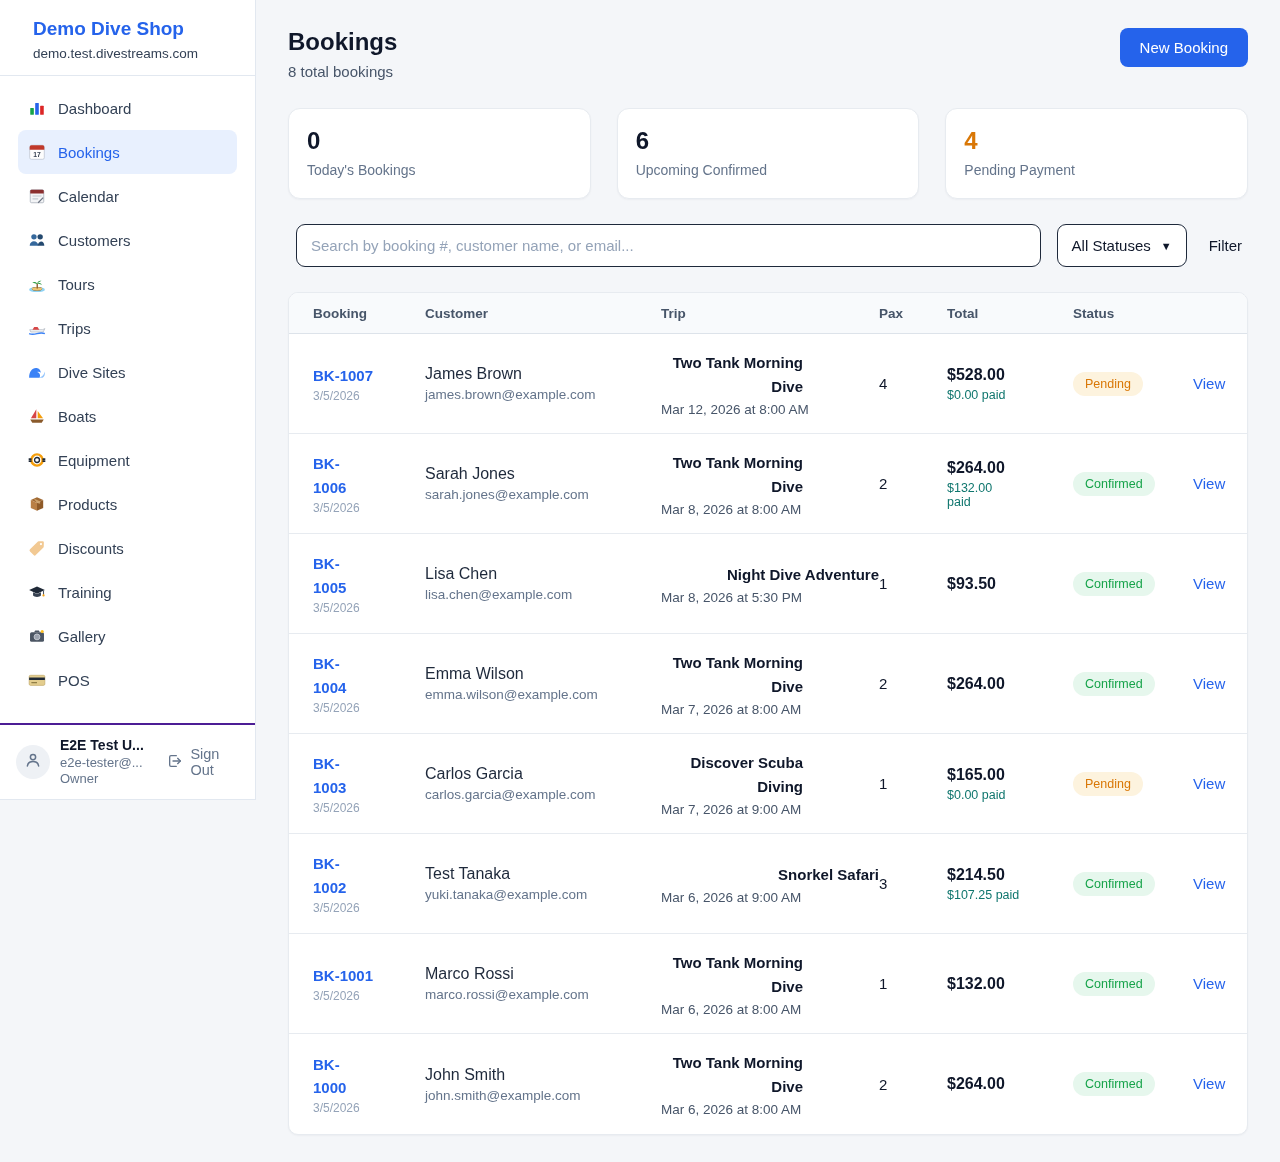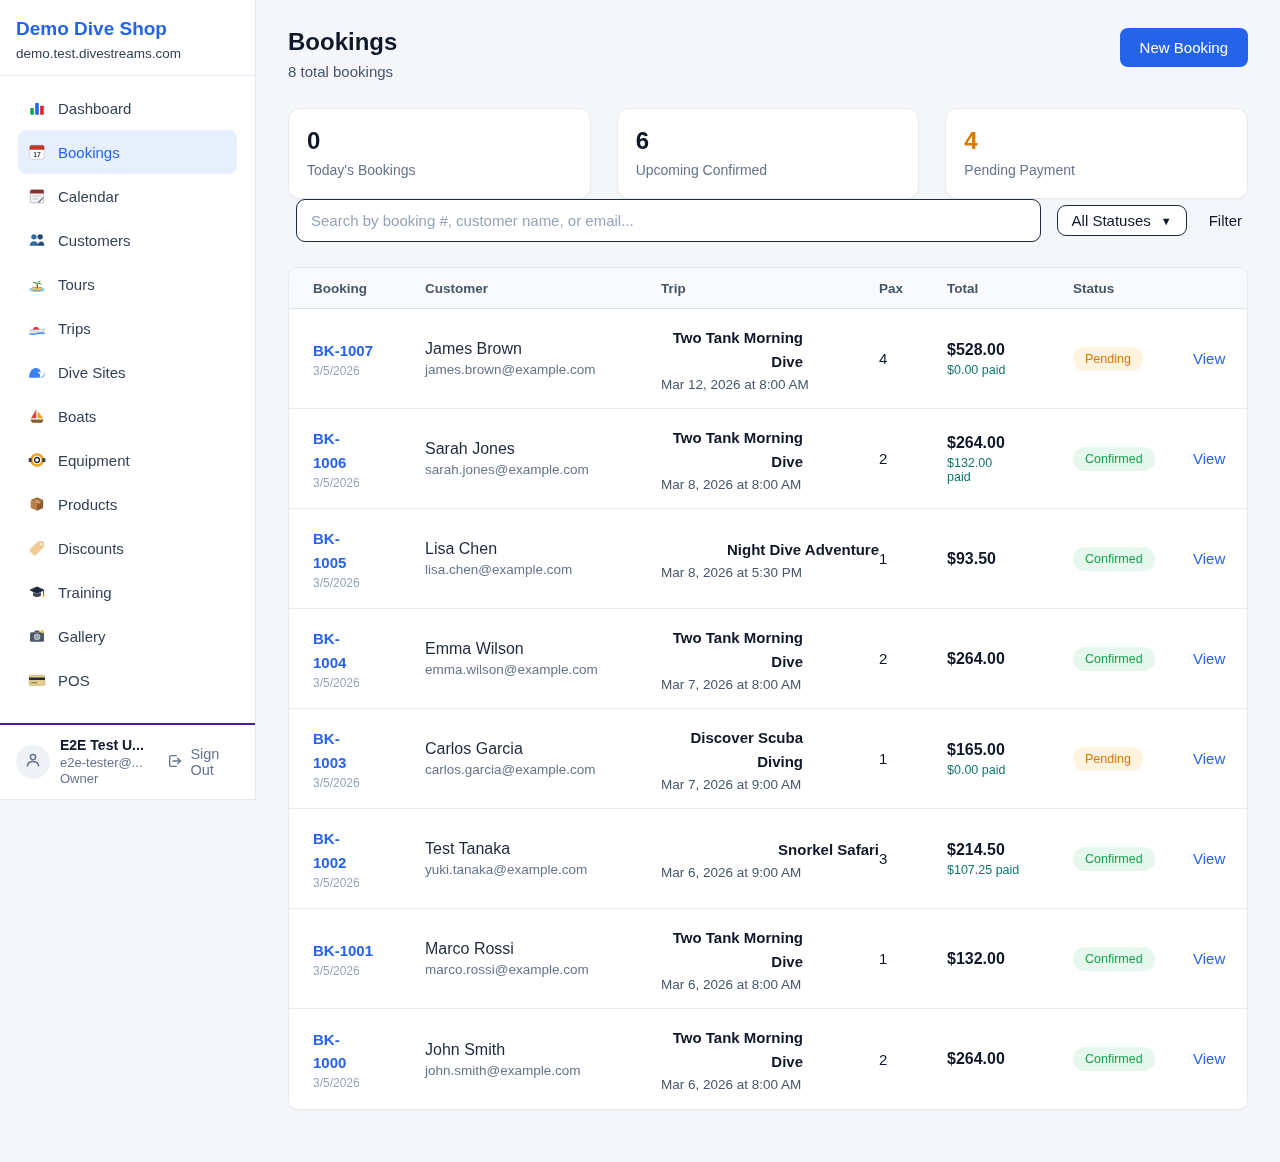--- a/index.html
+++ b/index.html
@@ -3,21 +3,21 @@
 <meta charset="utf-8">
 <style>
   * { margin:0; padding:0; box-sizing:border-box; }
   html,body { width:1280px; height:1162px; overflow:hidden;
     font-family:"Liberation Sans", sans-serif; background:#f4f6f9; color:#0f172a; }
 
   
   .sidebar { position:absolute; left:0; top:0; width:256px; height:800px;
     background:#fff; border-right:1px solid #e2e8f0; border-bottom:1px solid #e2e8f0;
     display:flex; flex-direction:column; }
-  .brand { padding:18px 16px 14px; border-bottom:1px solid #e2e8f0; }
+  .brand { padding:18px 33px 14px; border-bottom:1px solid #e2e8f0; }
   .brand-name { color:#2563eb; font-size:19px; font-weight:700; }
   .brand-domain { margin-top:6px; font-size:13.5px; color:#334155; }
   .nav { padding:10px 18px; }
   .nav-item { display:flex; align-items:center; gap:12px; height:44px;
     padding:0 10px; border-radius:8px; font-size:15px; color:#334155; cursor:pointer; }
   .nav-item.active { background:#e8f0fe; color:#2563eb; font-weight:500; }
   .nav-icon { width:18px; height:18px; flex:0 0 18px; display:inline-flex; }
   .nav-icon svg { width:18px; height:18px; }
   .side-spacer { flex:1; }
   .userbox { border-top:2px solid #4c1d95; padding:12px 16px; display:flex; align-items:center; gap:10px; }
@@ -37,26 +37,26 @@
   .btn-primary { background:#2563eb; color:#fff; border:none; border-radius:8px;
     font-size:15px; font-weight:500; padding:11px 20px; cursor:pointer;
     font-family:"Liberation Sans", sans-serif; }
 
   .stats { margin-top:28px; display:grid; grid-template-columns:1fr 1fr 1fr; gap:26px; }
   .stat-card { background:#fff; border:1px solid #e7ebf0; border-radius:12px;
     padding:18px 18px 20px; box-shadow:0 1px 2px rgba(15,23,42,.04); }
   .stat-value { font-size:24px; font-weight:700; }
   .stat-label { margin-top:7px; font-size:14px; color:#64748b; }
 
-  .filter-row { display:flex; align-items:center; gap:16px;padding-left:8px; }
+  .filter-row { margin-top:25px; display:flex; align-items:center; gap:16px;padding-left:8px; }
   .search-input { flex:1; height:43px; border:1px solid #1e293b; border-radius:9px;
     padding:0 14px; font-size:15px; color:#0f172a; background:#fff; outline:none;
     font-family:"Liberation Sans", sans-serif; }
   .search-input::placeholder { color:#94a3b8; }
-  .select-box { height:31px; border:1px solid #1e293b; border-radius:9px; background:#fff;
+  .select-box { height:43px; border:1px solid #1e293b; border-radius:9px; background:#fff;
     display:flex; align-items:center; gap:10px; padding:0 14px; font-size:15px;
     color:#0f172a; cursor:pointer; }
   .select-caret { font-size:11px; color:#0f172a; }
   .filter-label { font-size:15px; color:#0f172a; padding:0 6px; cursor:pointer; }
 
   
   .table-card { margin-top:25px; background:#fff; border:1px solid #e7ebf0;
     border-radius:10px; overflow:hidden; box-shadow:0 1px 2px rgba(15,23,42,.04); }
   .tgrid { display:grid; grid-template-columns:112px 236px 218px 68px 126px 120px 1fr;
     align-items:center; padding:0 24px; }

